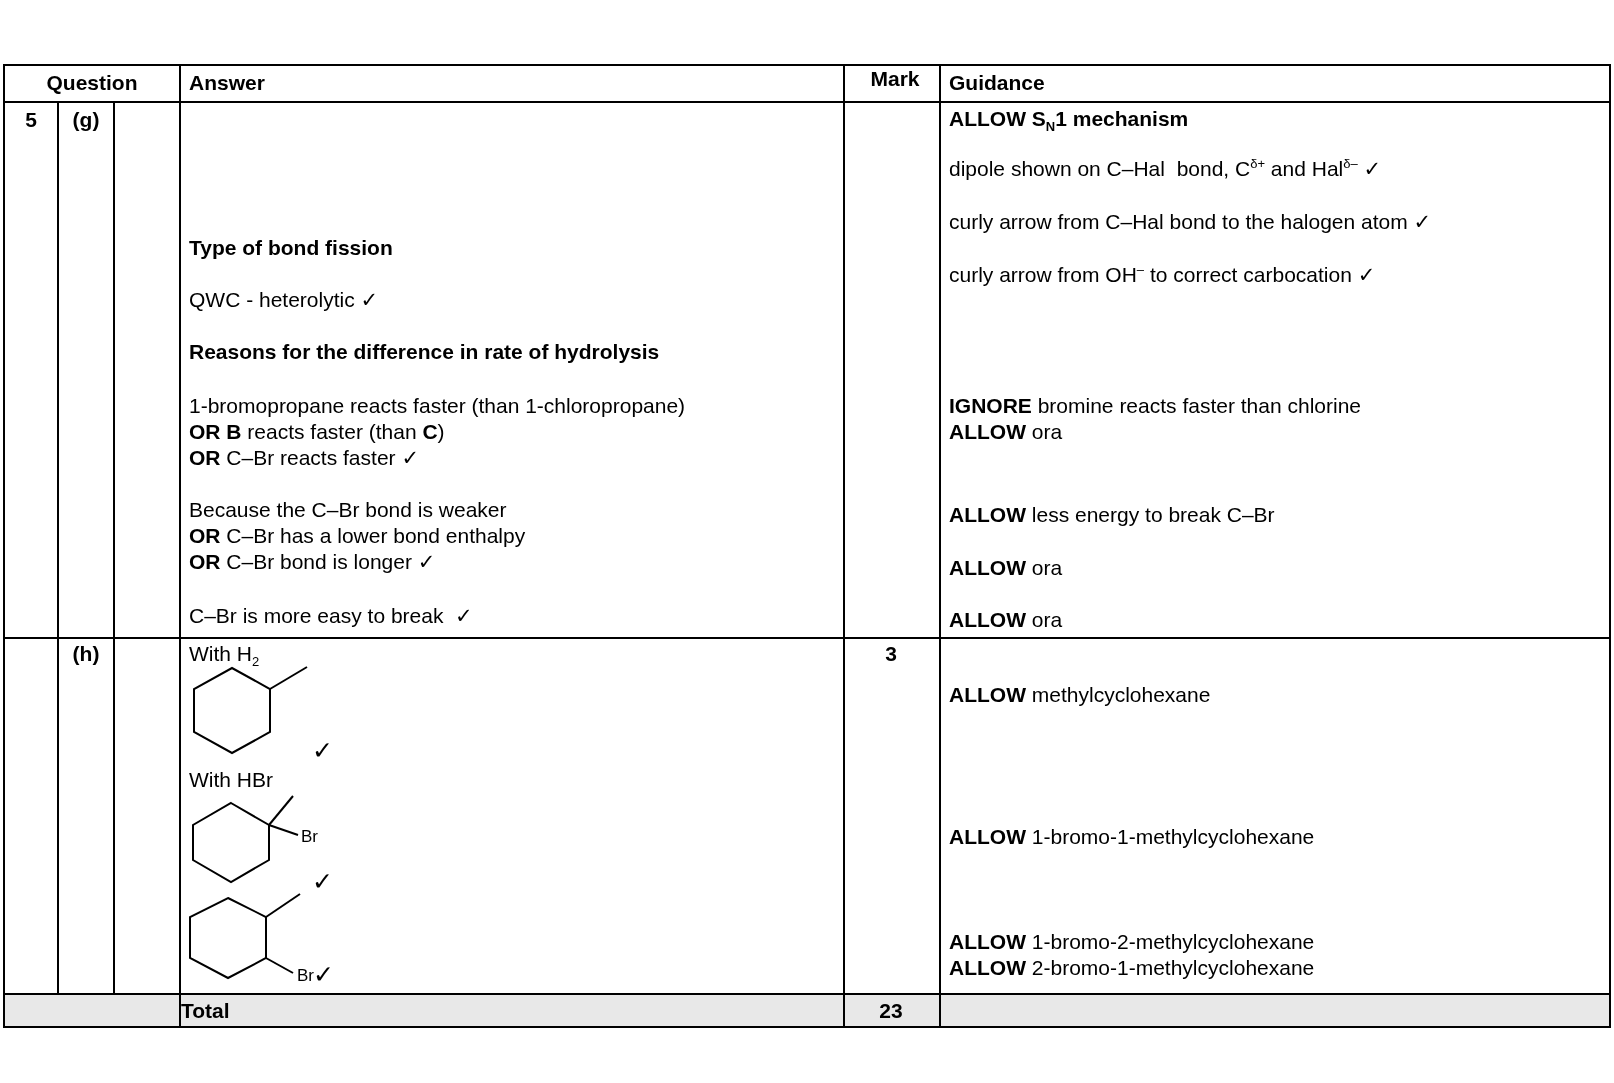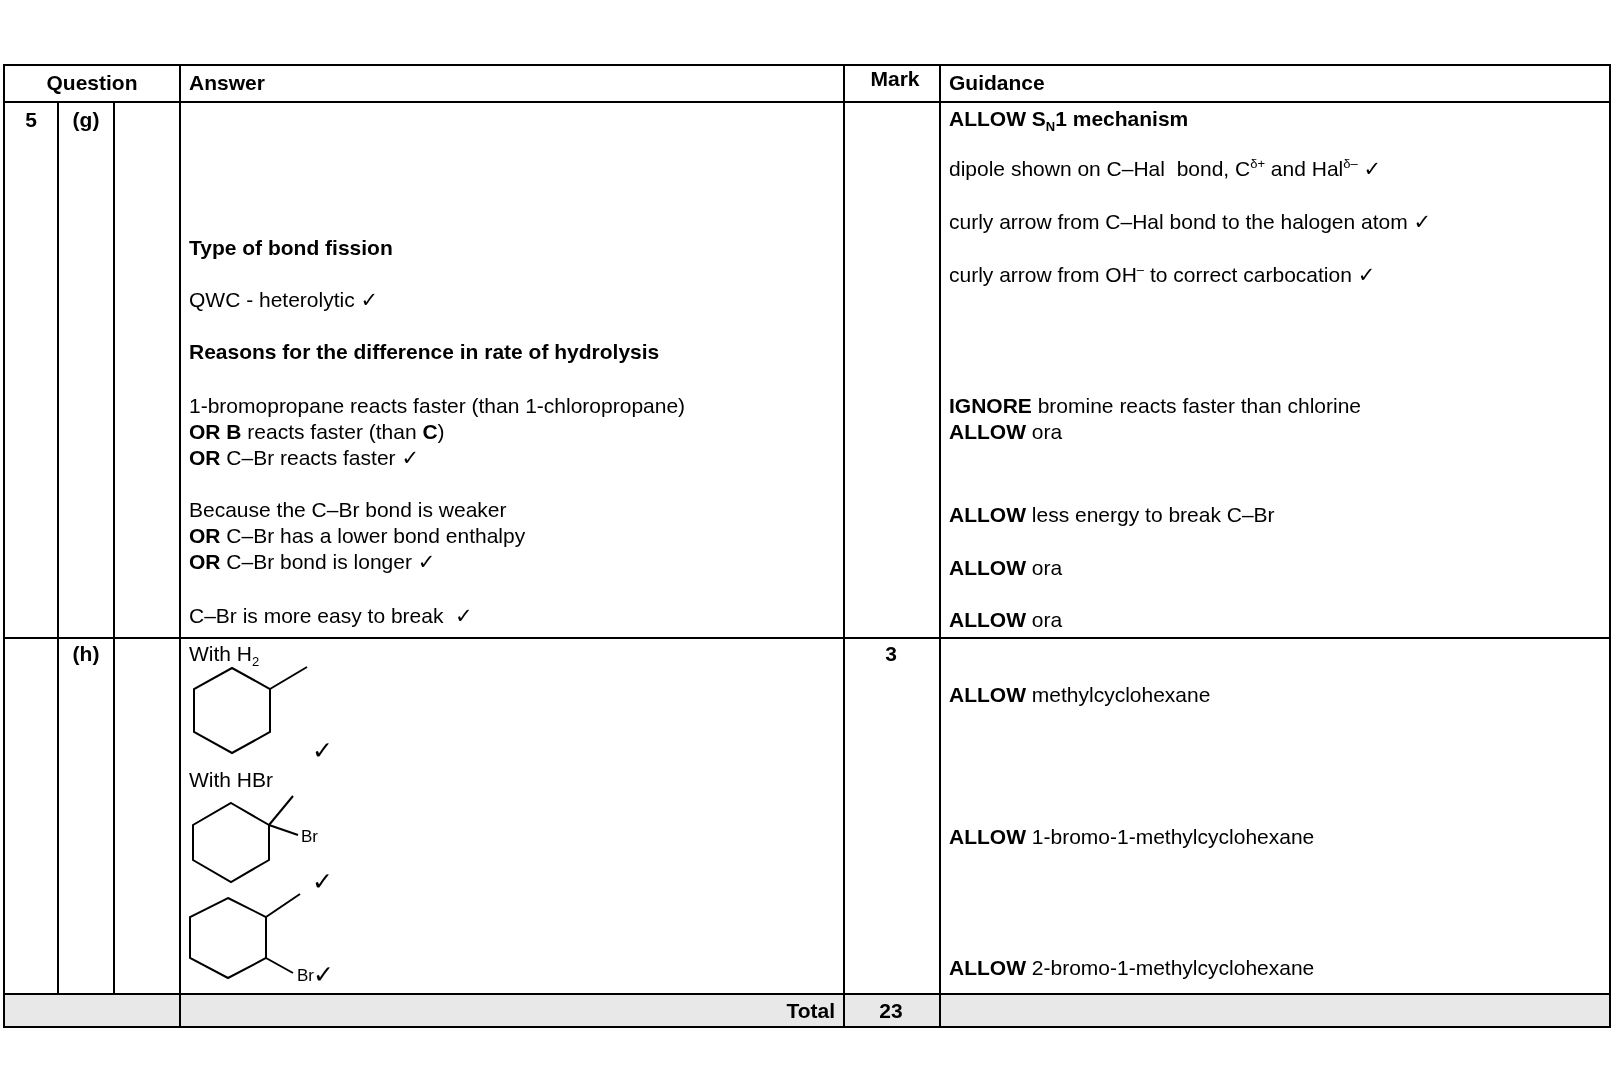--- a/index.html
+++ b/index.html
@@ -19,21 +19,21 @@
     margin-top:15px;
   }
   .vline, .hline { position:absolute; background:#000; }
   .vline { width:2px; }
   .hline { height:2px; left:0; width:1604px; }
   .grayband { position:absolute; left:0; top:929px; width:1604px; height:31px; background:#e8e8e8; }
 
   .cellx { position:absolute; font-size:21px; line-height:26px; white-space:pre; }
   .b { font-weight:bold; }
   .ctr { text-align:center; }
-  .rgt { text-align:right; }
+  .rgt { }
   sup, .sup { font-size:13px; vertical-align:super; line-height:0; }
   sub, .sub { font-size:13px; vertical-align:sub; line-height:0; }
   .chk { position:absolute; font-size:25px; line-height:25px; color:#000; }
   .struct { position:absolute; }
   .struct polygon, .struct line { fill:none; stroke:#000; stroke-width:2; }
   .struct text { font-family:"Liberation Sans", sans-serif; font-size:17px; fill:#000; }
 
   .page-footer { position:absolute; top:1033px; left:0; width:100%; text-align:center;
     font-size:21px; font-weight:bold; }
 </style>
@@ -110,20 +110,21 @@
       <line x1="80" y1="28" x2="114" y2="5"></line>
       <line x1="80" y1="69" x2="107" y2="84"></line>
       <text x="111" y="92">Br</text>
     </svg>
     <div class="chk" style="left:308px; top:896px;">✓</div>
 
     <div class="cellx b ctr" style="left:838px; width:96px; top:575px;">3</div>
 
     <div class="cellx" style="left:944px; top:616px;"><span class="b">ALLOW</span><span> methylcyclohexane</span></div>
     <div class="cellx" style="left:944px; top:758px;"><span class="b">ALLOW</span><span> 1-bromo-1-methylcyclohexane</span></div>
+    <div class="cellx" style="left:944px; top:863px;"><span class="b">ALLOW</span><span> 1-bromo-2-methylcyclohexane</span></div>
     <div class="cellx" style="left:944px; top:889px;"><span class="b">ALLOW</span><span> 2-bromo-1-methylcyclohexane</span></div>
 
     <div class="cellx b rgt" style="left:176px; width:654px; top:932px;">Total</div>
     <div class="cellx b ctr" style="left:838px; width:96px; top:932px;">23</div>
   </div>
 
 
 </div>
 
 </body></html>

